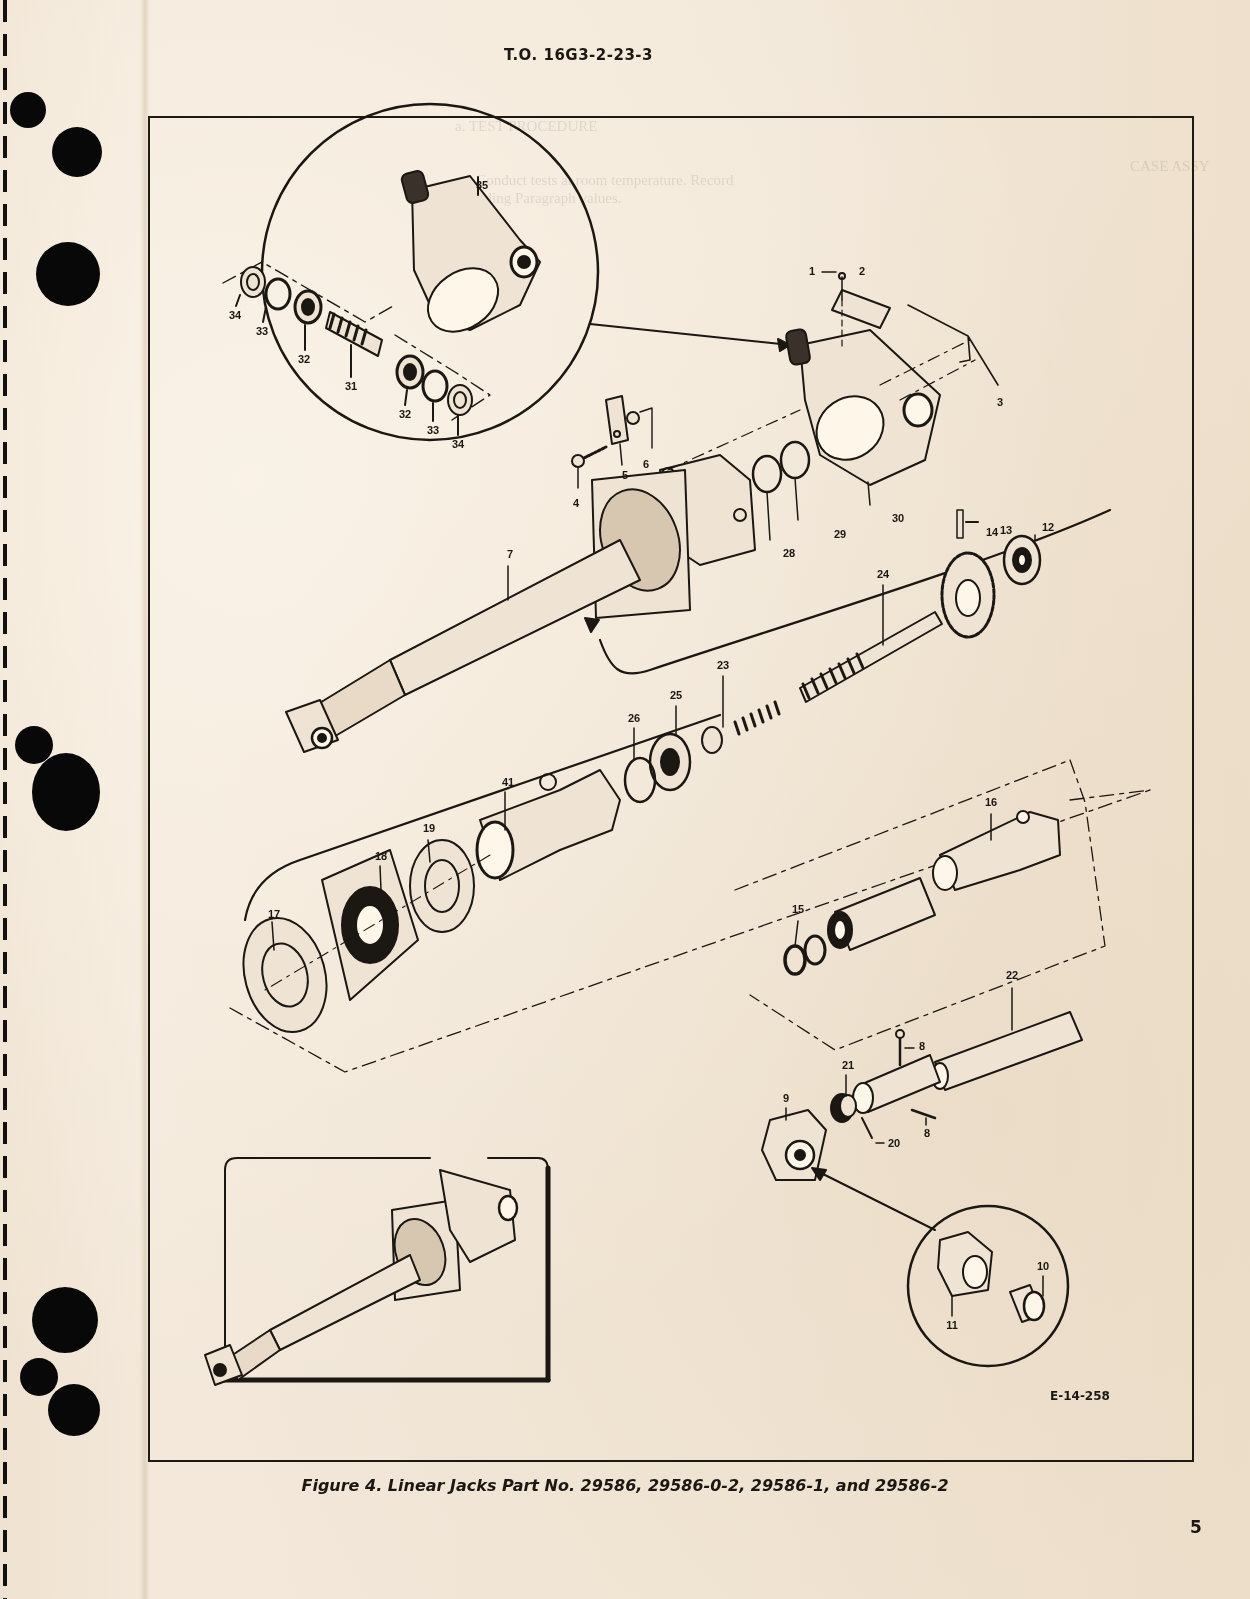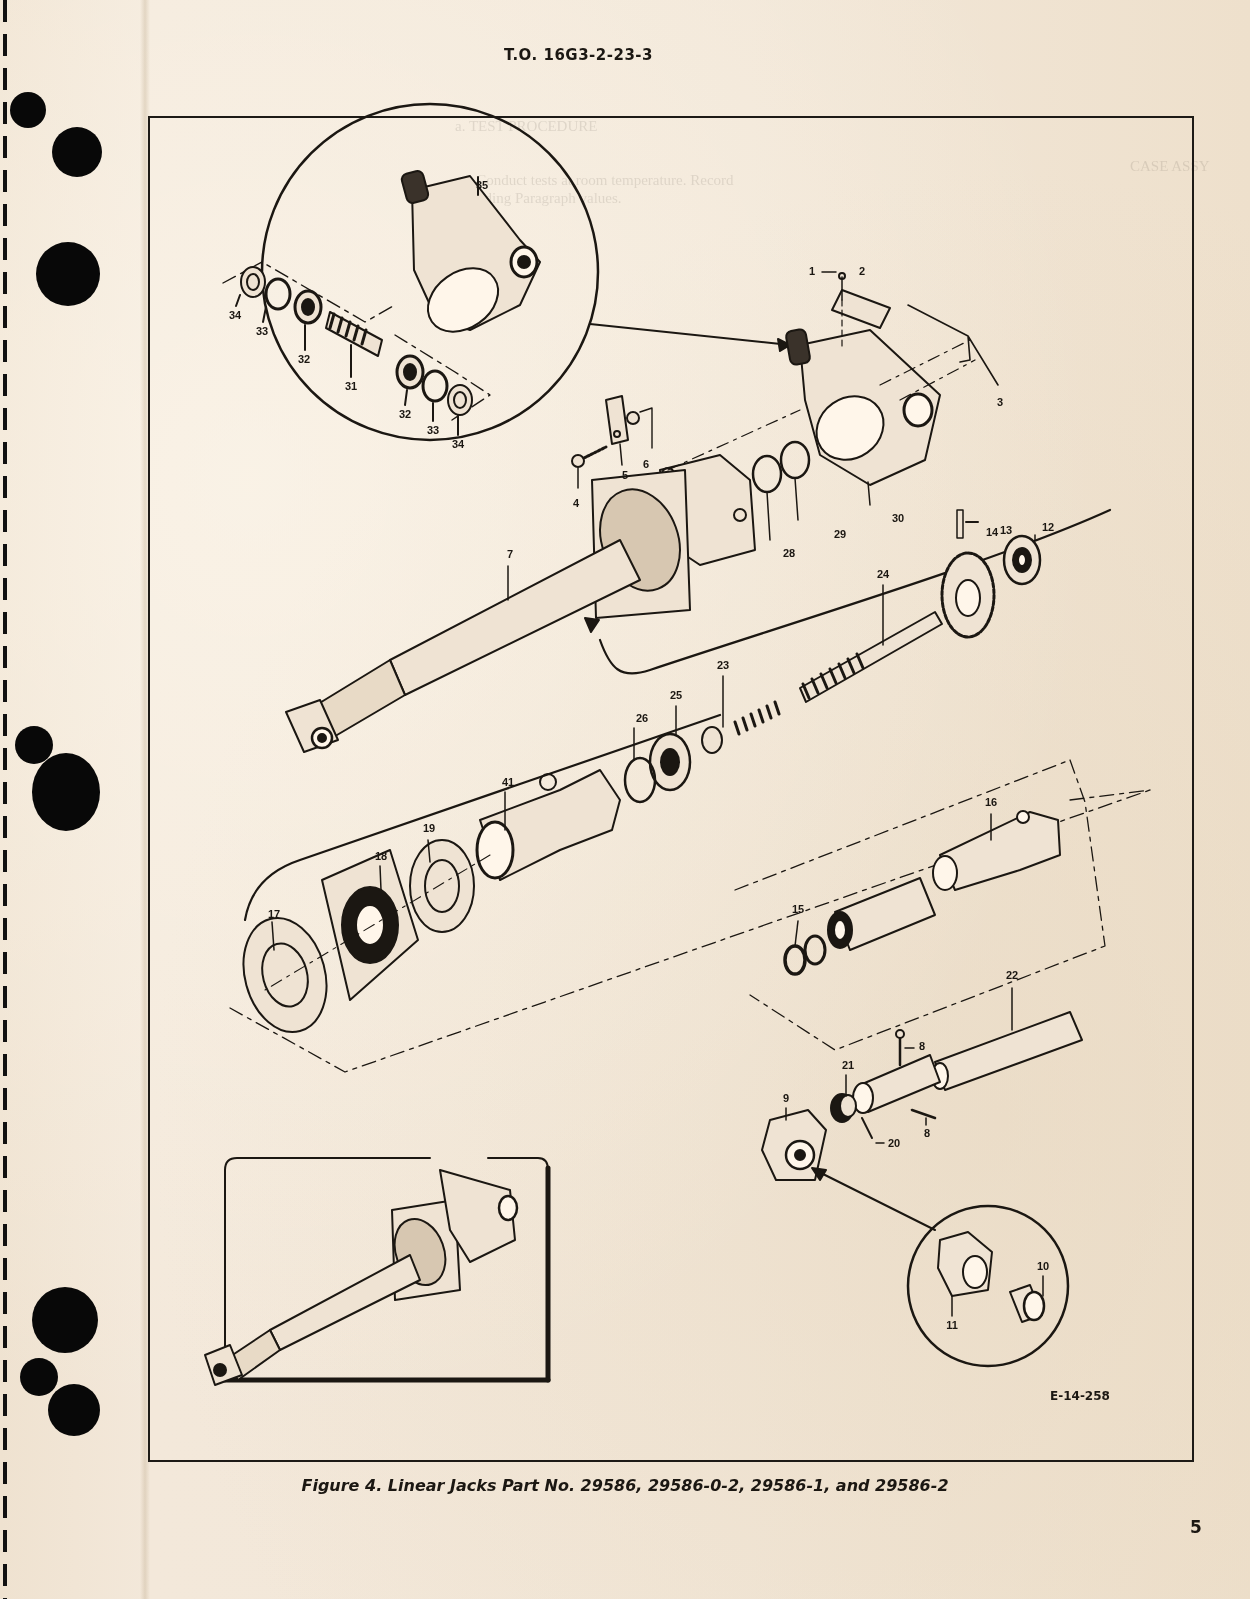--- a/index.html
+++ b/index.html
@@ -324,21 +324,21 @@
     <div class="callout" style="left: 991px; top: 802px;">16</div>
     <div class="callout" style="left: 274px; top: 914px;">17</div>
     <div class="callout" style="left: 381px; top: 856px;">18</div>
     <div class="callout" style="left: 429px; top: 828px;">19</div>
     <div class="callout" style="left: 894px; top: 1143px;">20</div>
     <div class="callout" style="left: 848px; top: 1065px;">21</div>
     <div class="callout" style="left: 1012px; top: 975px;">22</div>
     <div class="callout" style="left: 723px; top: 665px;">23</div>
     <div class="callout" style="left: 883px; top: 574px;">24</div>
     <div class="callout" style="left: 676px; top: 695px;">25</div>
-    <div class="callout" style="left: 634px; top: 718px; margin-left: 8px;">26</div>
+    <div class="callout" style="left: 634px; top: 718px;">26</div>
     <div class="callout" style="left: 508px; top: 782px;">41</div>
     <div class="callout" style="left: 789px; top: 553px;">28</div>
     <div class="callout" style="left: 820px; top: 534px; margin-left: 20px;">29</div>
     <div class="callout" style="left: 898px; top: 518px;">30</div>
     <div class="callout" style="left: 351px; top: 386px;">31</div>
     <div class="callout" style="left: 304px; top: 359px;">32</div>
     <div class="callout" style="left: 405px; top: 414px;">32</div>
     <div class="callout" style="left: 262px; top: 331px;">33</div>
     <div class="callout" style="left: 433px; top: 430px;">33</div>
     <div class="callout" style="left: 235px; top: 315px;">34</div>

